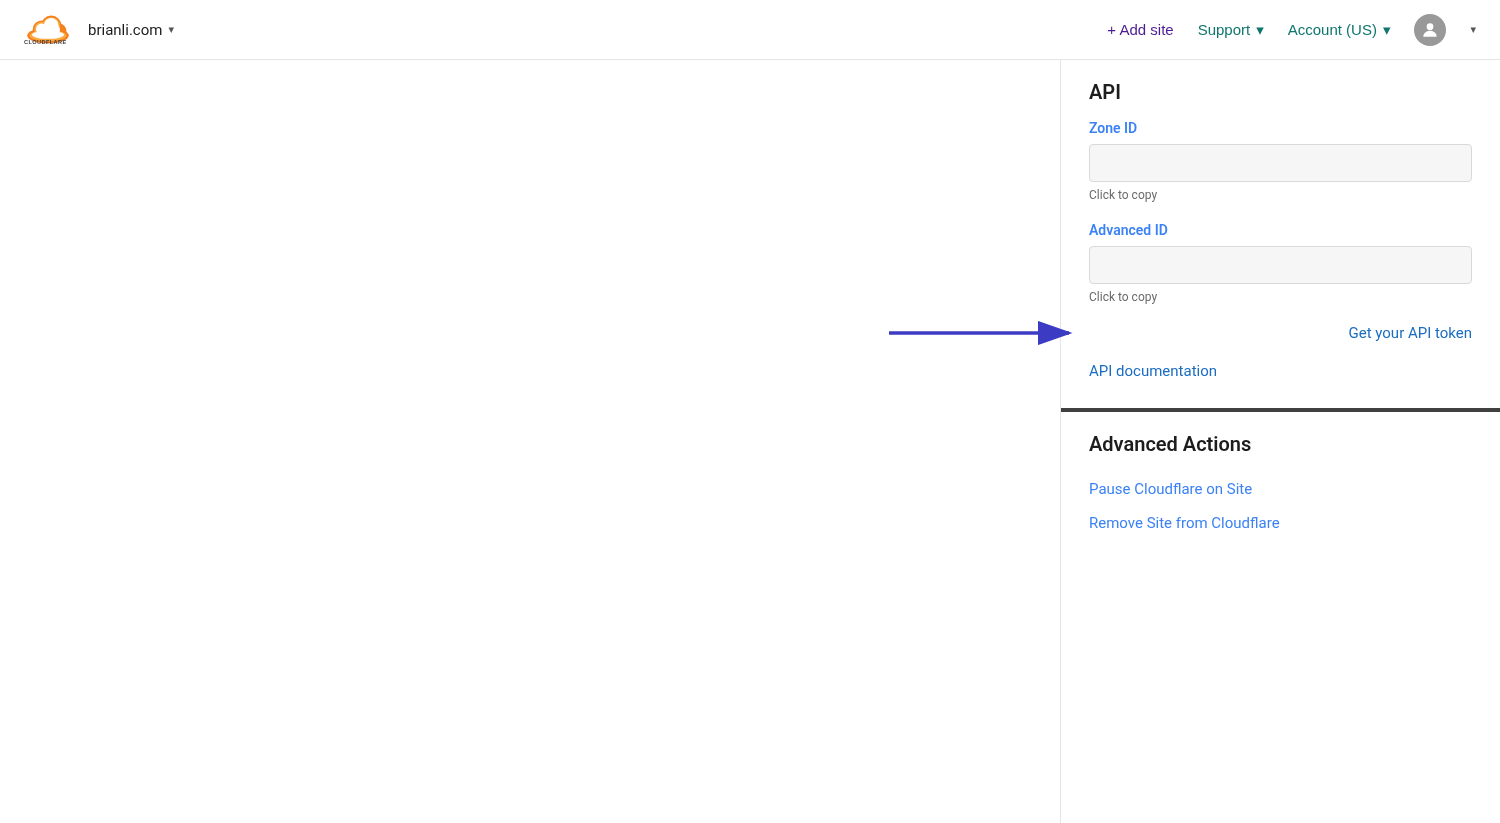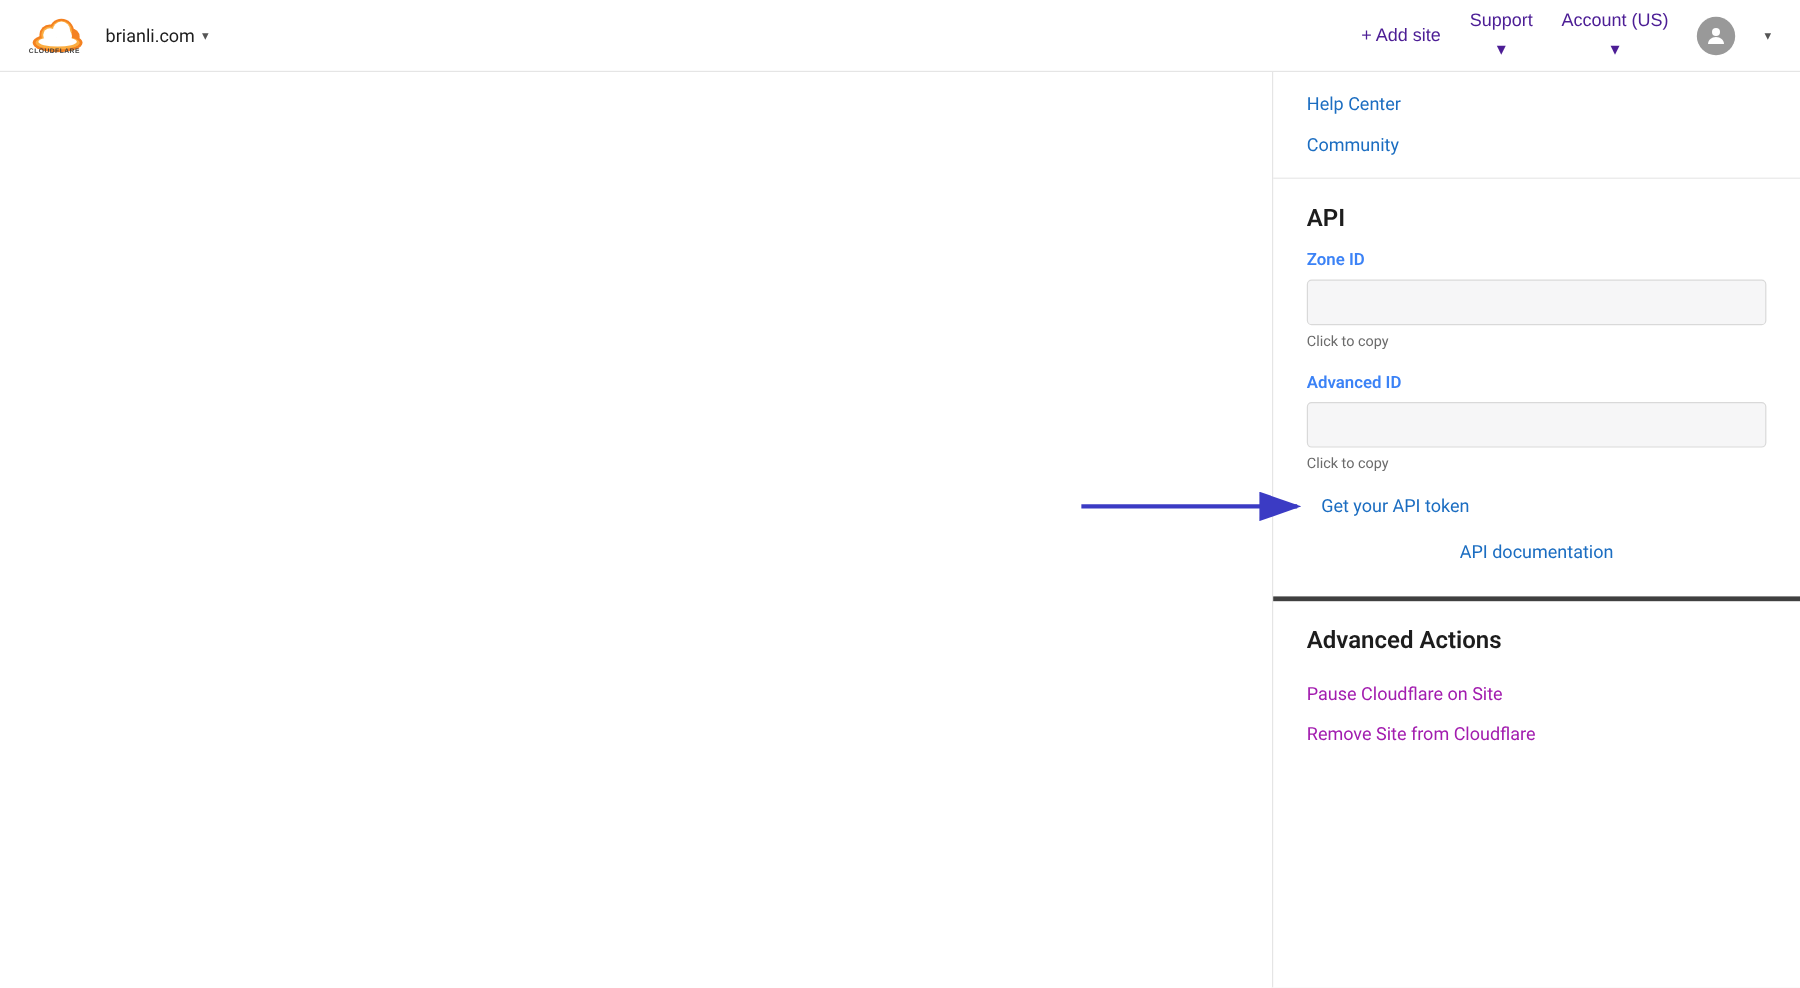--- a/index.html
+++ b/index.html
@@ -77,22 +77,21 @@
       color: #1d1d1d;
     }
 
     .add-site-btn {
       font-size: 15px;
       color: #4c1d95;
     }
 
     .support-btn, .language-btn {
       font-size: 15px;
-      color: #4c1d95;
-      flex-direction: column;
+      color: #0f766e;
     }
 
     .user-icon {
       width: 32px;
       height: 32px;
       border-radius: 50%;
       background: #999;
       display: flex;
       align-items: center;
       justify-content: center;
@@ -174,34 +173,35 @@
 
     .field-group {
       margin-bottom: 20px;
     }
 
     
     .arrow-container {
       position: relative;
       display: flex;
       align-items: center;
-      margin: 4px 12px;
+      margin: 4px 0;
+      justify-content: flex-end;
     }
 
     .arrow-svg {
       position: absolute;
       left: -200px;
       top: 50%;
       transform: translateY(-50%);
     }
 
     
     .advanced-link {
       display: block;
-      color: #a21caf;
+      color: #3b82f6;
       text-decoration: none;
       font-size: 15px;
       padding: 8px 0;
       cursor: pointer;
     }
 
     
     .top-links-section {
       padding: 10px 28px 10px 28px;
       border-bottom: 1px solid #e8e8e8;
@@ -268,24 +268,20 @@
     <span style="color:#555; font-size:11px;">▾</span>
   </div>
 </nav>
 
 <div class="main-content">
 
   <div class="left-panel"></div>
 
   <div class="right-panel">
 
-    <div class="top-links-section">
-      <a class="section-link">Help Center</a>
-      <a class="section-link">Community</a>
-    </div>
 
     <div class="right-section">
       <div class="section-title">API</div>
 
       <div class="field-group">
         <div class="field-label">Zone ID</div>
         <input type="text" class="copy-field" readonly="" style="">
         <div class="click-to-copy">Click to copy</div>
       </div>
 
@@ -301,21 +297,21 @@
           <defs>
             <marker id="arrowhead" markerWidth="10" markerHeight="7" refX="9" refY="3.5" orient="auto">
               <polygon points="0 0, 10 3.5, 0 7" fill="#3b3bc4"></polygon>
             </marker>
           </defs>
           <line x1="0" y1="14" x2="180" y2="14" stroke="#3b3bc4" stroke-width="3.5" marker-end="url(#arrowhead)"></line>
         </svg>
         <a class="section-link" style="padding: 0;">Get your API token</a>
       </div>
 
-      <a class="section-link" style="margin-top: 12px; display: block; text-align: center;">API documentation</a>
+      <a class="section-link" style="margin-top: 12px; display: block;">API documentation</a>
     </div>
 
     <div class="right-section">
       <div class="section-title">Advanced Actions</div>
       <a class="advanced-link">Pause Cloudflare on Site</a>
       <a class="advanced-link">Remove Site from Cloudflare</a>
     </div>
 
   </div>
 </div>

